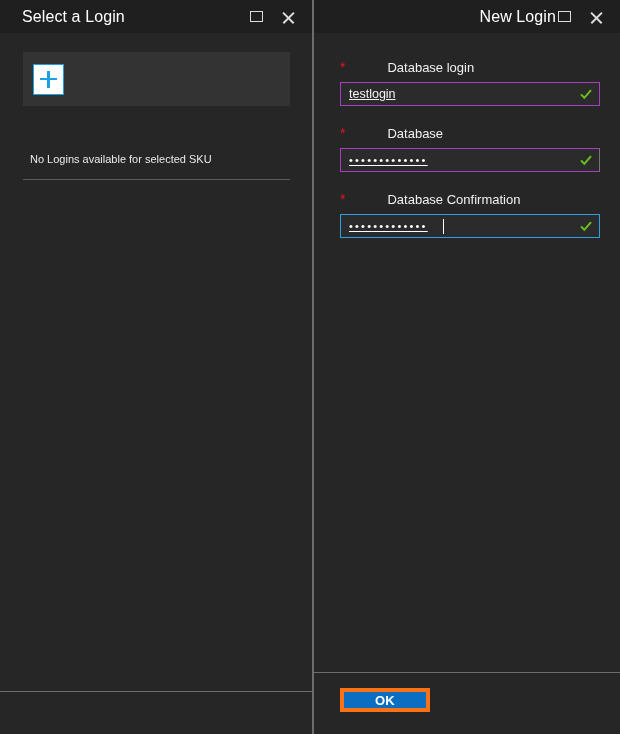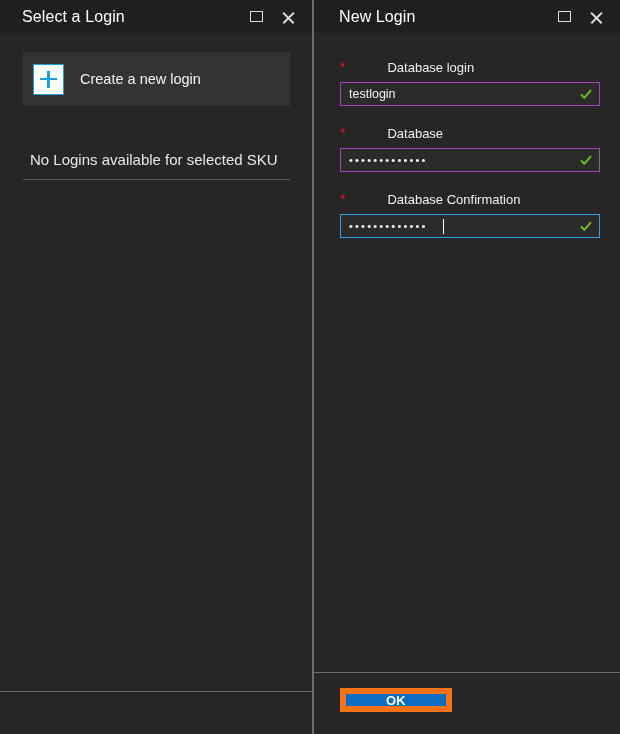--- a/index.html
+++ b/index.html
@@ -42,21 +42,21 @@
   .titlebar {
     height: 33px;
     flex: 0 0 33px;
     background: #1f1f1f;
     display: flex;
     align-items: center;
     padding: 0 10px 0 22px;
     position: relative;
   }
 
-  .blade-right .titlebar { padding-left: 26px; }
+  .blade-right .titlebar { padding-left: 26px; text-align: right; }
 
   .title-text {
     flex: 1 1 auto;
     color: #ffffff;
     font-size: 16px;
     font-weight: 400;
     letter-spacing: .1px;
     line-height: 20px;
     white-space: nowrap;
   }
@@ -147,21 +147,21 @@
     line-height: 18px;
     white-space: nowrap;
   }
 
   
   .empty-msg {
     position: absolute;
     left: 30px;
     top: 118px;
     color: #e8e8e8;
-    font-size: 15px;
+    font-size: 11px;
     line-height: 17px;
     white-space: nowrap;
   }
 
   .list-divider {
     position: absolute;
     left: 23px;
     top: 146px;
     width: 267px;
     height: 1px;
@@ -233,20 +233,21 @@
 
   .input-value {
     flex: 1 1 auto;
     color: #f4f4f4;
     font-size: 12.5px;
     line-height: 16px;
     padding-left: 8px;
     padding-right: 24px;
     white-space: nowrap;
     overflow: hidden;
+    text-decoration: underline;
   }
 
   .input-value.masked {
     font-size: 11px;
     letter-spacing: 2.2px;
     color: #ffffff;
   }
 
   .caret {
     position: absolute;
@@ -276,24 +277,24 @@
     width: 100%;
     height: 62px;
     border-top: 1px solid #6d6d6d;
     background: #262626;
   }
 
   .ok-button {
     position: absolute;
     left: 27px;
     top: 15px;
-    width: 112px;
+    width: 90px;
     height: 24px;
     background: #0b6ec1;
-    border: 6px solid #f97316;
+    border: 4px solid #f97316;
     color: #ffffff;
     font-family: "Liberation Sans", sans-serif;
     font-size: 13px;
     font-weight: bold;
     letter-spacing: .3px;
     cursor: pointer;
     display: flex;
     align-items: center;
     justify-content: center;
   }
@@ -324,21 +325,20 @@
         <div class="win-btn">
           <span class="icon-close"></span>
         </div>
       </div>
     </div>
 
     <div class="blade-body">
 
       <div class="create-tile">
         <div class="plus-box"></div>
-        <div class="create-tile-label">Create a new login</div>
       </div>
 
       <div class="empty-msg">No Logins available for selected SKU</div>
 
       <div class="list-divider"></div>
 
       <div class="left-footer-divider"></div>
     </div>
   </div>
 

